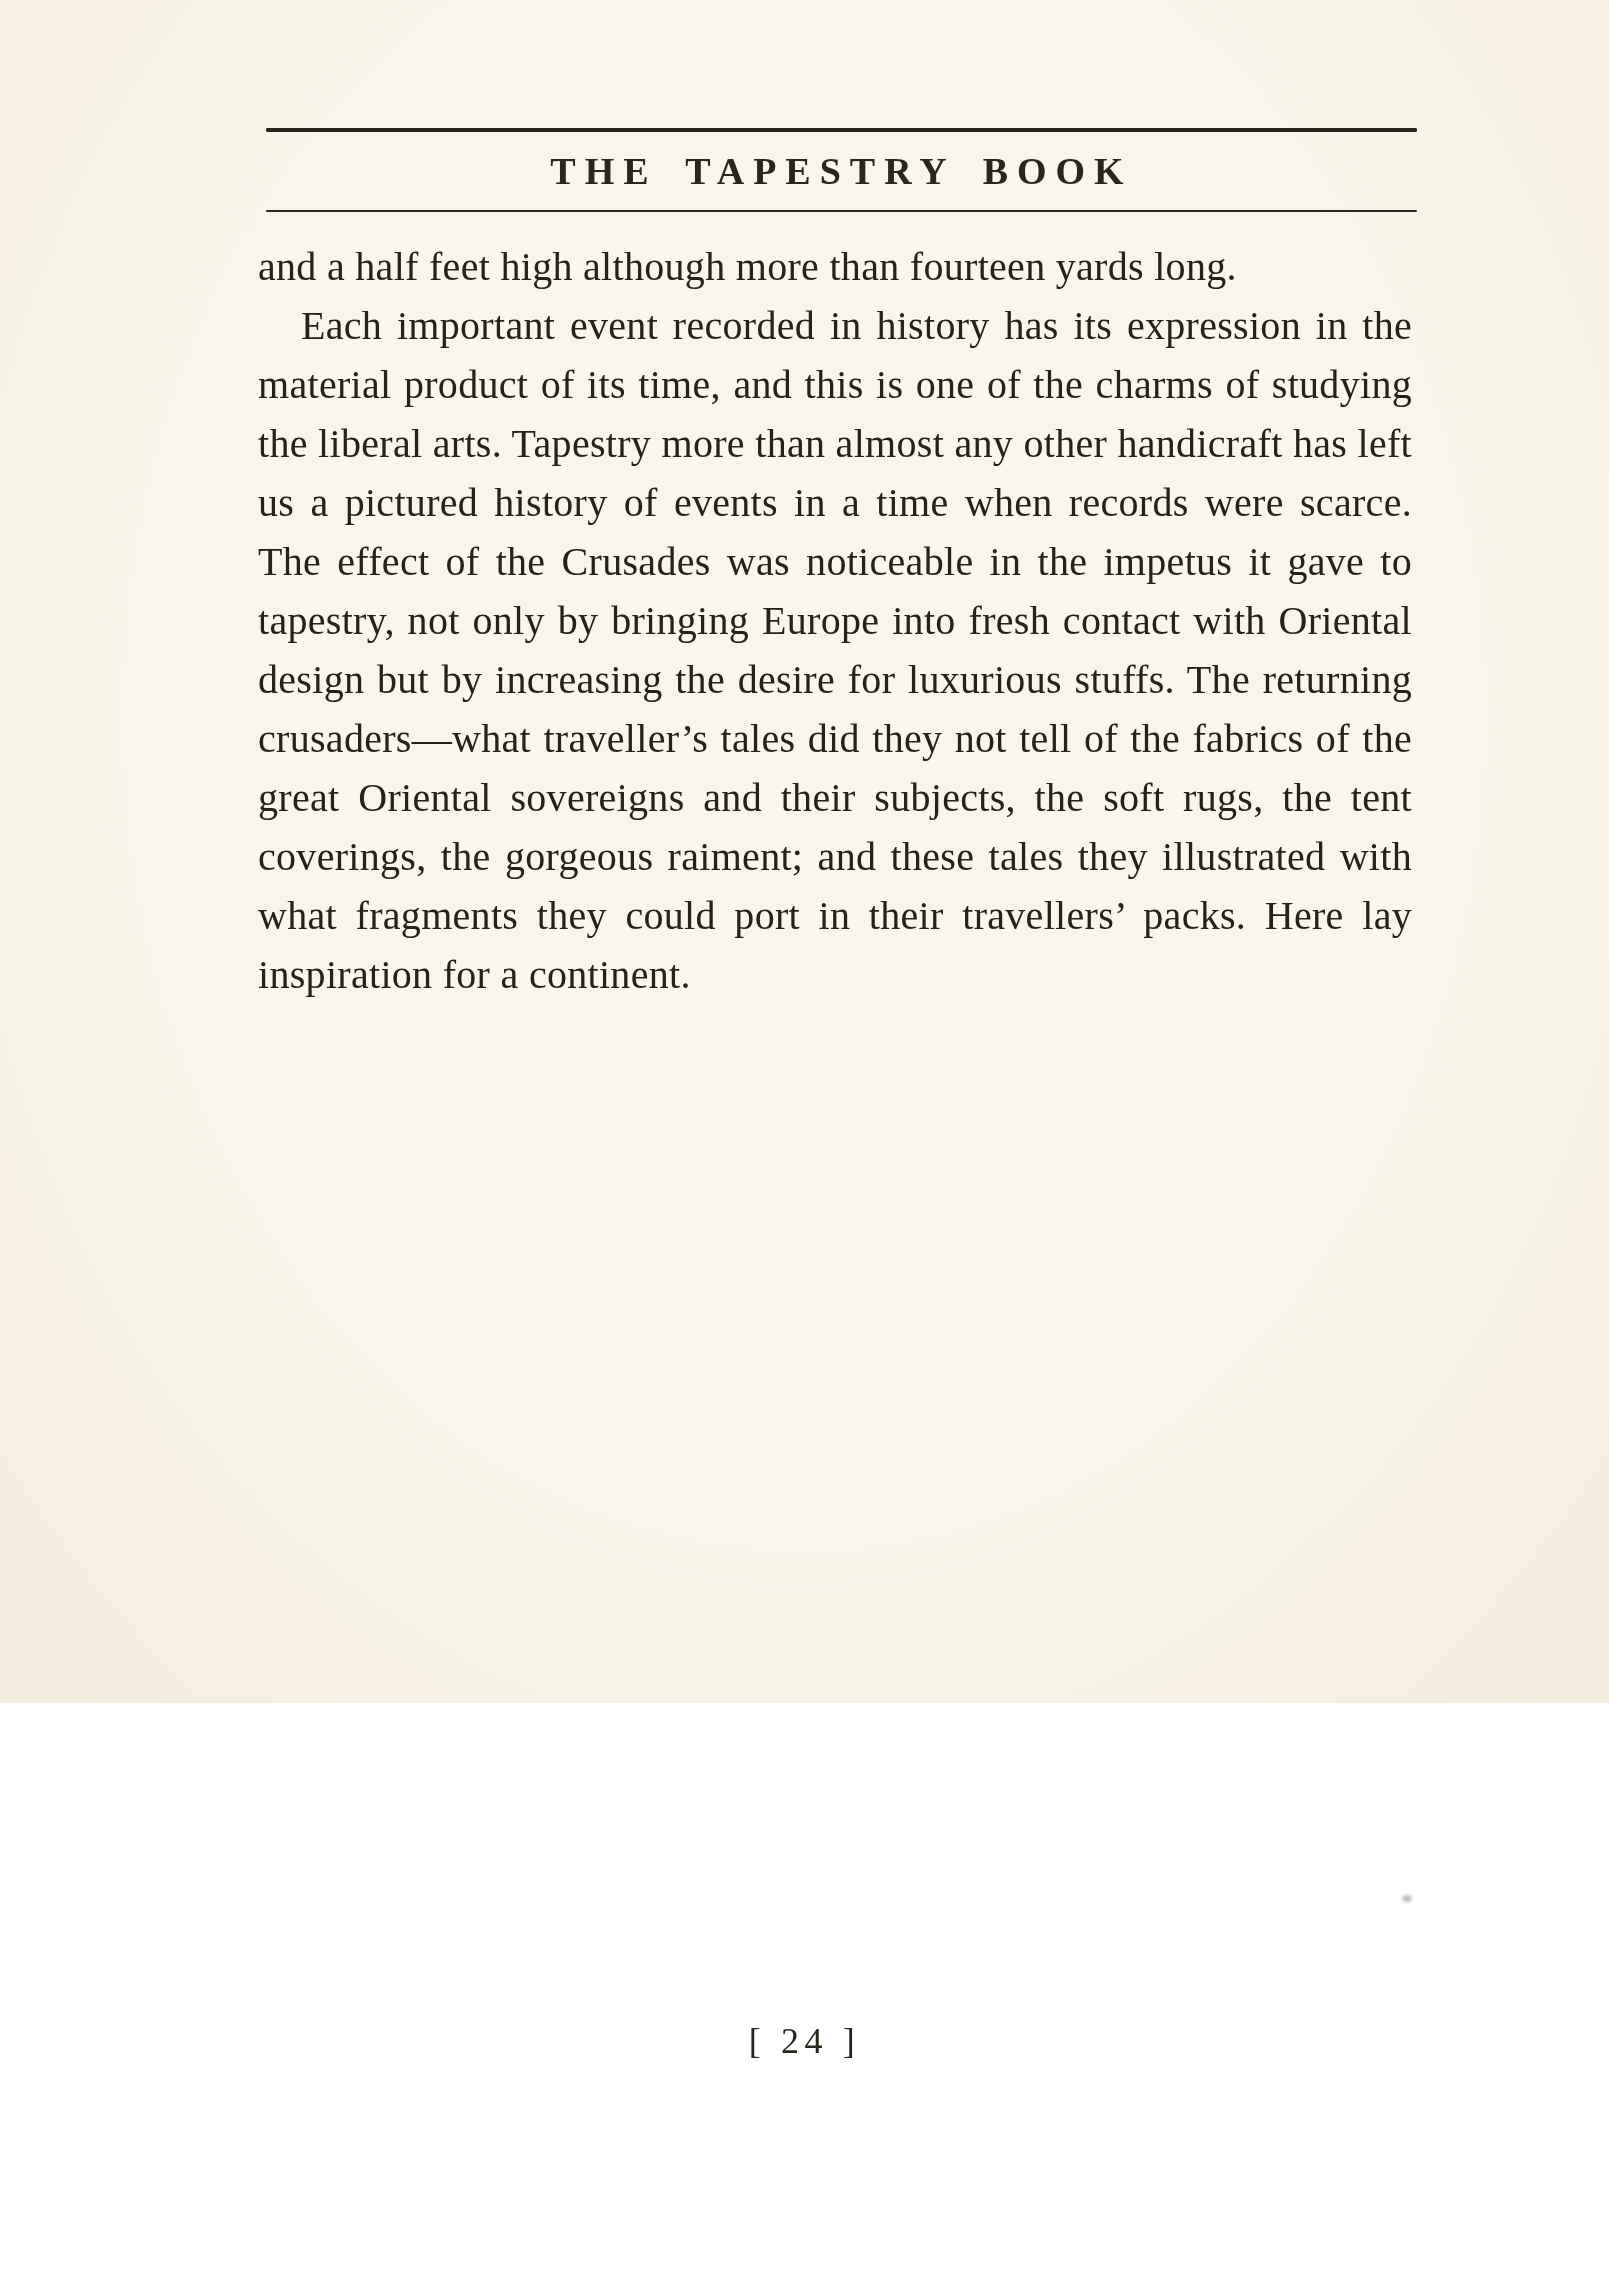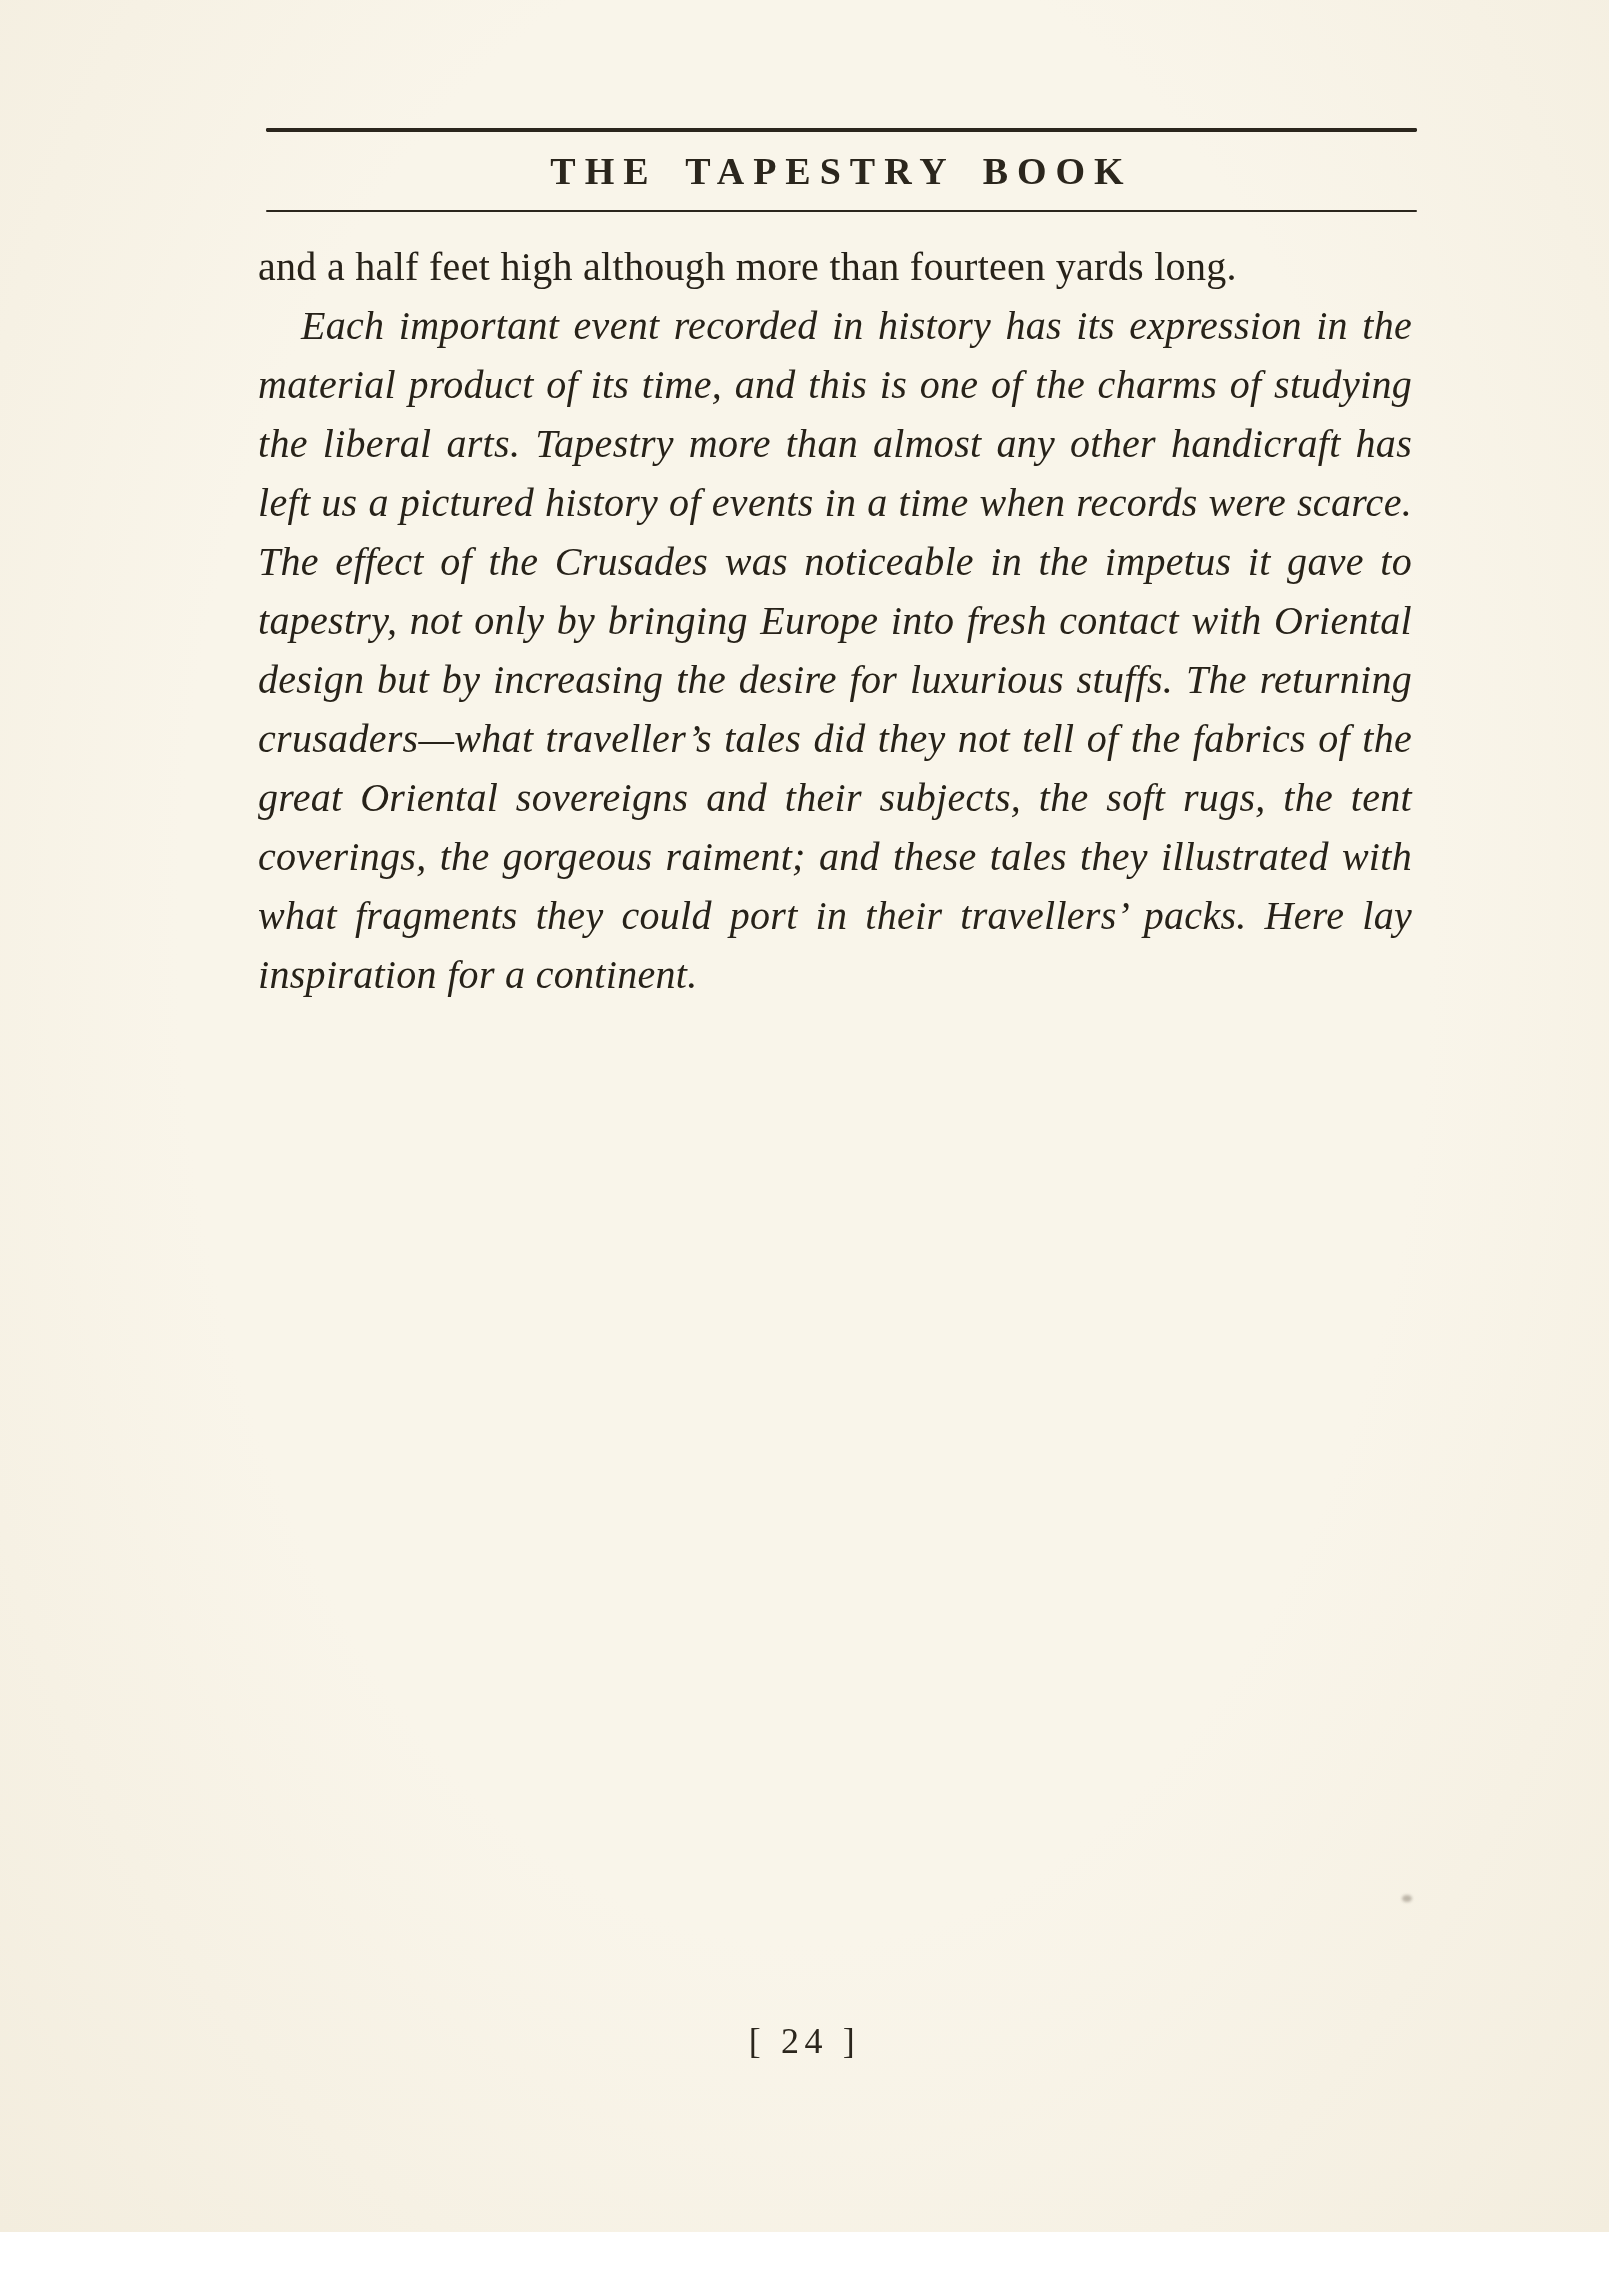--- a/index.html
+++ b/index.html
@@ -8,21 +8,21 @@
   }
   body {
     width: 1609px;
     height: 2295px;
     font-family: "Liberation Serif", "DejaVu Serif", serif;
     overflow: hidden;
   }
   .page {
     position: relative;
     width: 1609px;
-    height: 2232px;
+    height: 1703px;
     background: radial-gradient(ellipse at 50% 42%, #f9f5ea 55%, #f3edde 100%);
     color: #272219;
   }
 
   
   .running-header {
     position: absolute;
     top: 128px;
     left: 266px;
     width: 1151px;
@@ -53,21 +53,20 @@
     line-height: 59px;
     text-align: justify;
     letter-spacing: 0.3px;
     color: #272219;
   }
   .para {
     margin: 0;
   }
   .para-indented {
     text-indent: 43px;
-    font-style: italic;
   }
 
   
   .scan-speck {
     position: absolute;
     top: 1895px;
     left: 1402px;
     width: 9.8px;
     height: 7px;
     background: rgba(80, 70, 55, 0.35);

